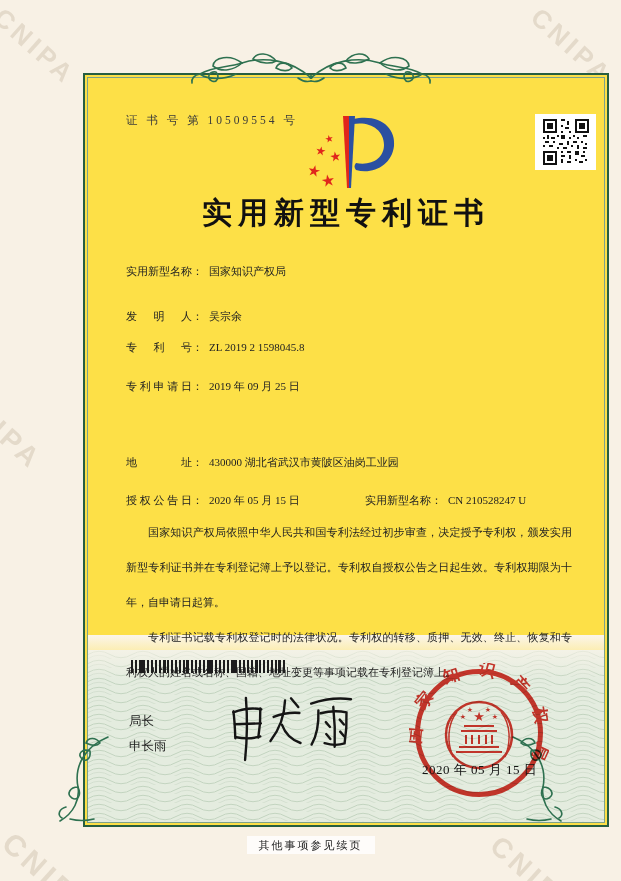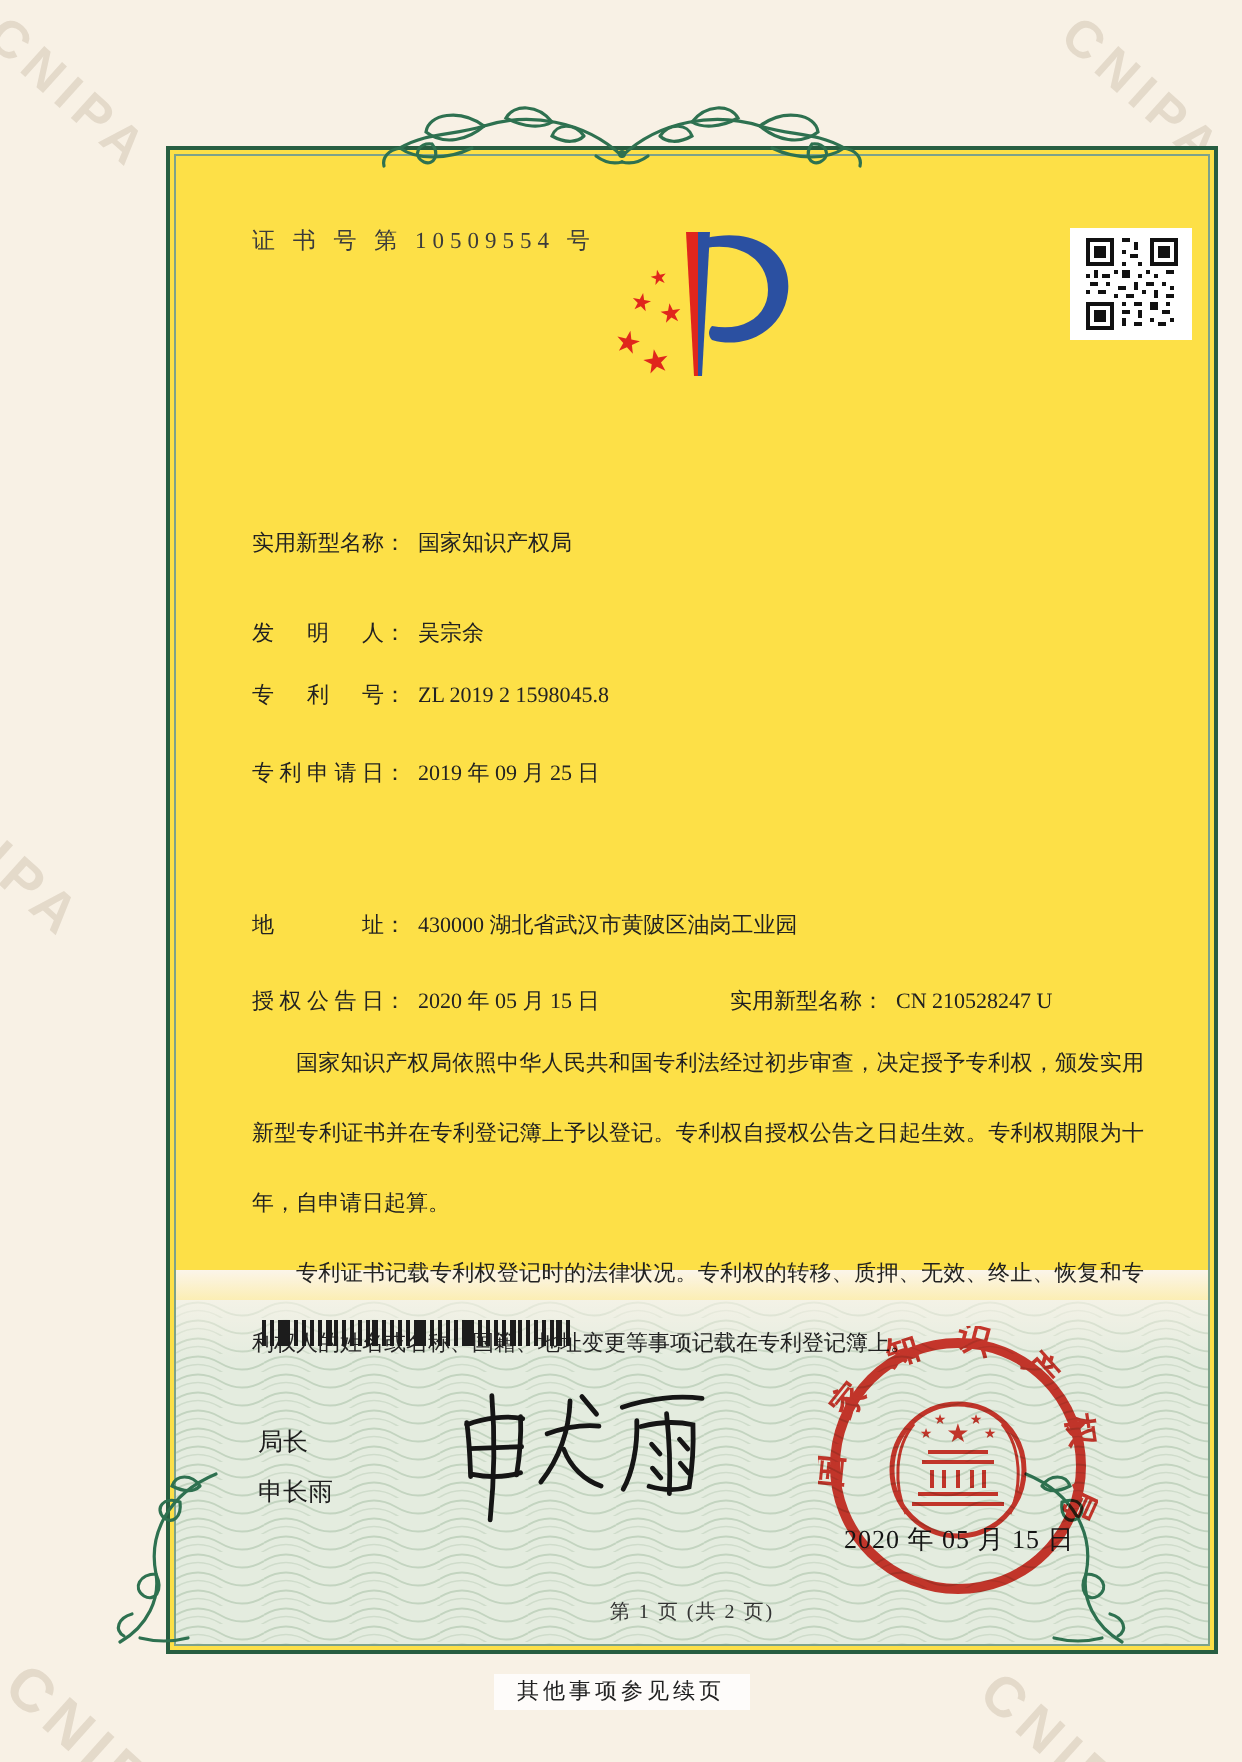--- a/index.html
+++ b/index.html
@@ -112,20 +112,21 @@
                    M0,18h2v2h-2z M4,16h2v4h-2z M8,18h4v2h-4z M14,16h2v2h-2z M18,16h4v4h-4z M26,18h2v2h-2z
                    M30,16h2v2h-2z M34,18h2v2h-2z M40,16h4v2h-4z M2,22h4v2h-4z M10,22h2v2h-2z M16,24h4v2h-4z
                    M24,22h2v4h-2z M30,22h4v2h-4z M38,22h2v2h-2z M42,24h2v2h-2z M0,26h2v2h-2z M6,26h4v2h-4z
                    M14,28h2v2h-2z M20,28h4v2h-4z M28,26h2v2h-2z M34,26h2v4h-2z M40,28h4v2h-4z M18,32h2v2h-2z
                    M24,32h4v2h-4z M32,32h4v4h-4z M40,32h2v2h-2z M18,36h4v2h-4z M26,36h2v4h-2z M38,36h4v2h-4z
                    M42,40h2v2h-2z M18,40h2v4h-2z M24,42h4v2h-4z M32,40h2v2h-2z M36,42h4v2h-4z"></path>
         </g>
       </svg>
     </div>
 
+    <div class="title">实用新型专利证书</div>
 
     <div class="row r0">
       <span class="lab">实用新型名称</span><span>：</span><span class="val">国家知识产权局</span>
     </div>
     <div class="row r1">
       <span class="lab">发明人</span><span>：</span><span class="val">吴宗余</span>
     </div>
     <div class="row r2">
       <span class="lab">专利号</span><span>：</span><span class="val">ZL 2019 2 1598045.8</span>
     </div>
@@ -199,21 +200,20 @@
             <path d="M52,68 h36"></path>
             <path d="M57,72 v9 M63,72 v9 M70,72 v9 M77,72 v9 M83,72 v9"></path>
             <path d="M50,84 h40"></path>
             <path d="M47,89 h46"></path>
           </g>
         </g>
       </svg>
     </div>
     <div class="sealdate">2020 年 05 月 15 日</div>
 
-    <div class="pageno">第 1 页 (共 2 页)</div>
   </div>
 
   <svg class="orn-top" width="262" height="48" viewBox="0 0 262 48">
     <g id="ohalf" fill="none" stroke="#2e7150" stroke-width="1.6" stroke-linecap="round">
       <path d="M131,30 C112,12 84,8 62,15"></path>
       <path d="M62,15 C46,20 34,18 20,26 C28,32 44,32 56,26"></path>
       <path d="M62,15 c-12,-9 -28,-6 -29,3 c9,7 21,4 29,-3"></path>
       <path d="M36,24 c-7,-1 -10,6 -4,9 c5,2 8,-4 4,-9"></path>
       <path d="M96,13 c-7,-9 -19,-9 -23,-2 c9,5 18,5 23,2"></path>
       <path d="M112,20 c-5,-7 -14,-6 -16,0 c7,4 13,3 16,0"></path>

